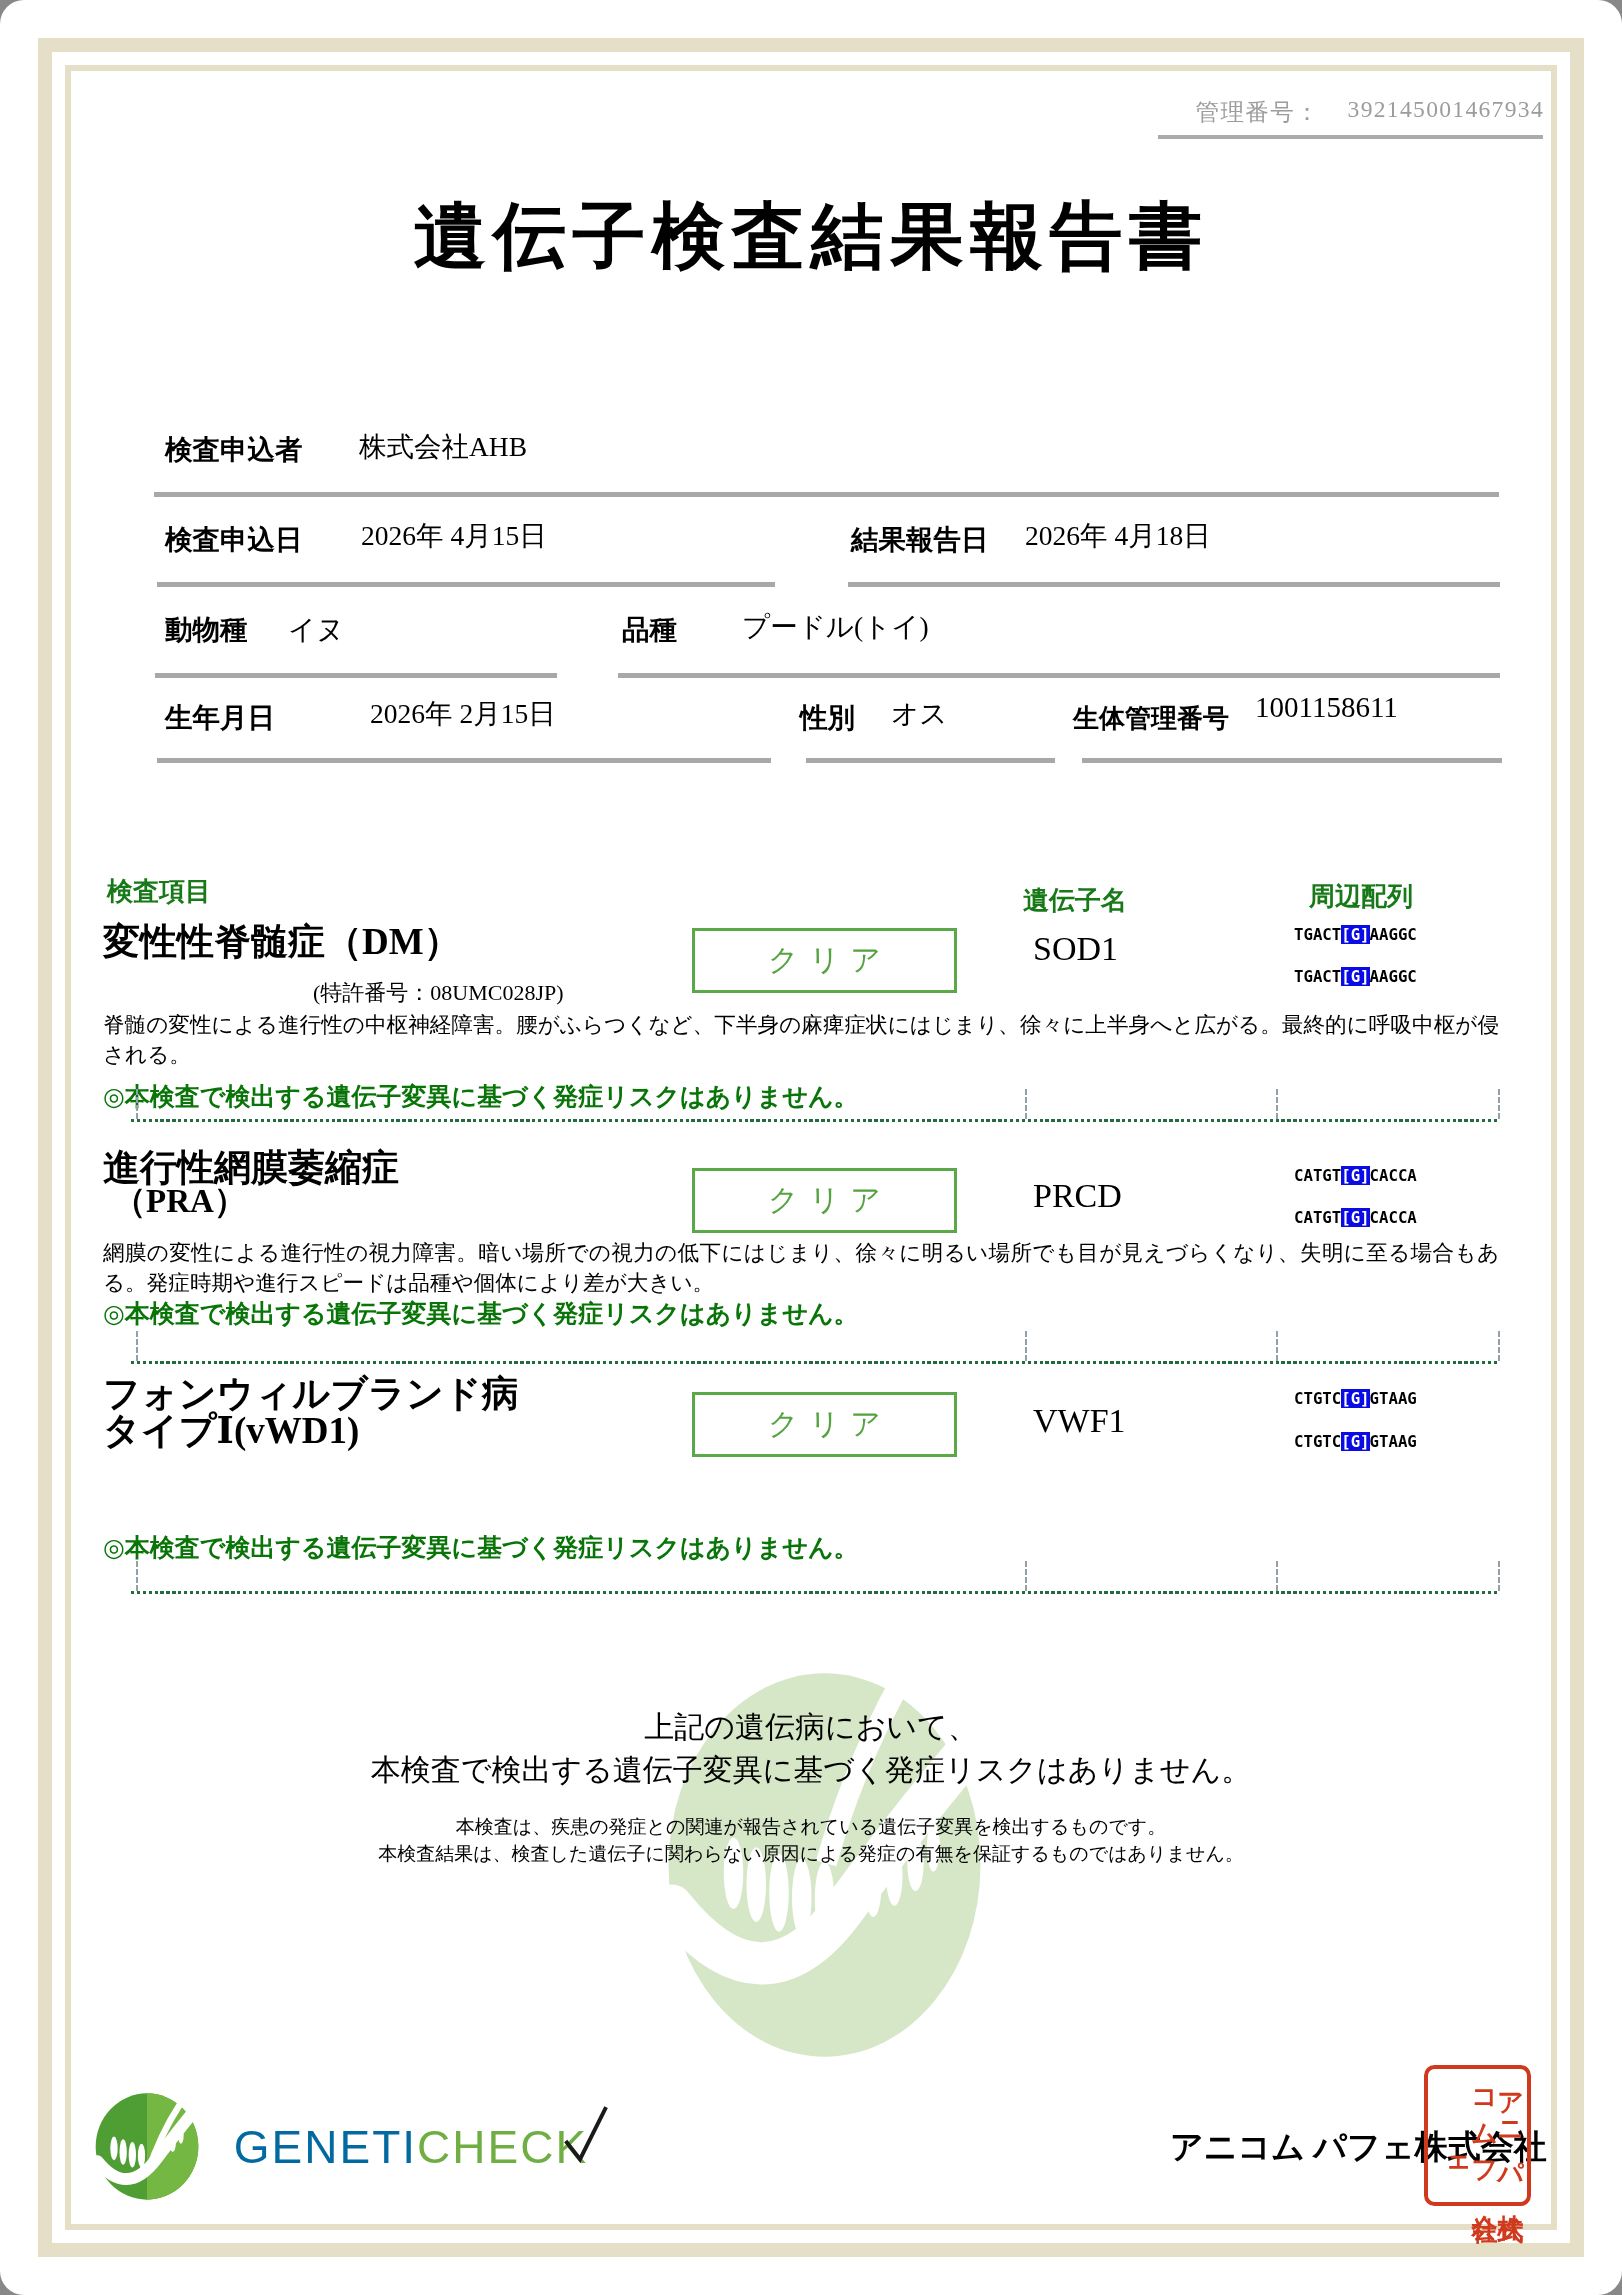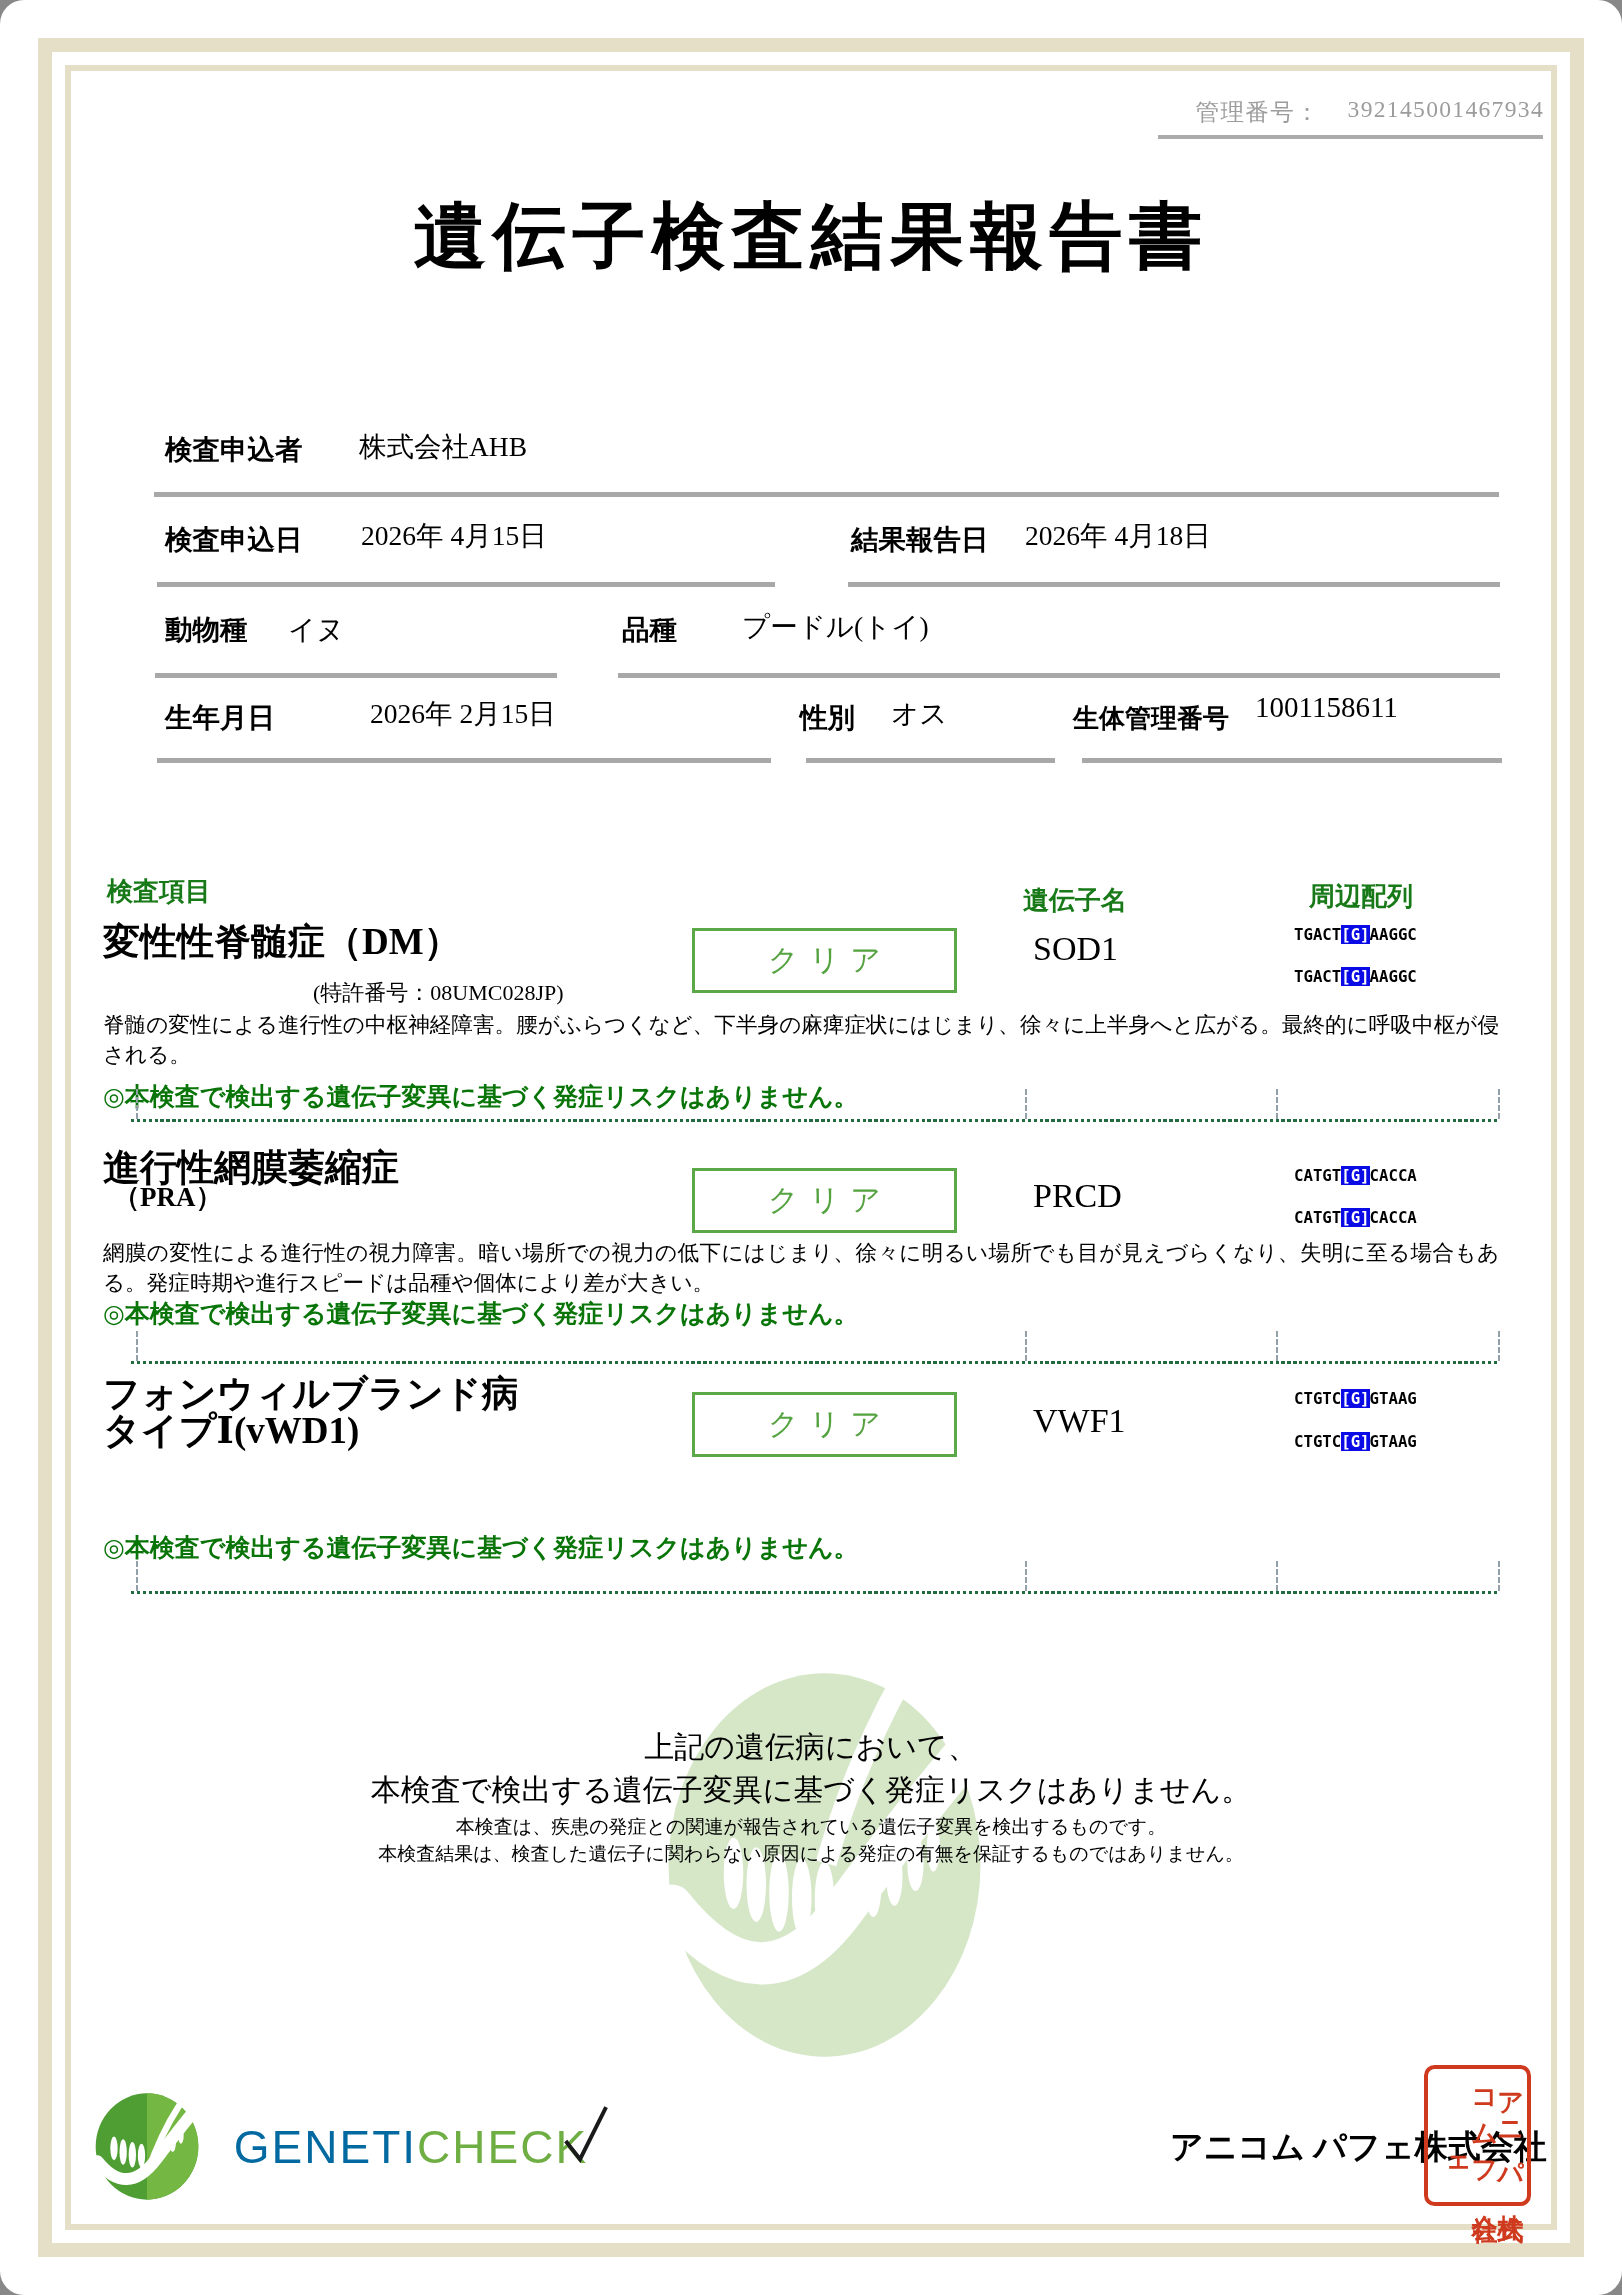--- a/index.html
+++ b/index.html
@@ -42,21 +42,21 @@
   
   .item1 .item-name.n1{top:917px;left:103px;}
   .item1 .patent{top:978px;}
   .item1 .result-box{top:928px;}
   .item1 .gene{top:918px;margin-top:12px;}
   .item1 .seq.s1{top:925px;} .item1 .seq.s2{top:967px;}
   .item1 .desc{top:1010px;}
   .item1 .risk{top:1080px;}
   
   .item2 .item-name.n1{top:1143px;left:103px;}
-  .item2 .item-name.n2{top:1179px;left:113px;font-size:27px;}
+  .item2 .item-name.n2{top:1179px;left:113px;font-size:33px;}
   .item2 .result-box{top:1168px;}
   .item2 .gene{top:1177px;}
   .item2 .seq.s1{top:1166px;} .item2 .seq.s2{top:1208px;}
   .item2 .desc{top:1238px;}
   .item2 .risk{top:1297px;}
   
   .item3 .item-name.n1{top:1369px;left:103px;}
   .item3 .item-name.n2{top:1406px;left:103px;}
   .item3 .result-box{top:1392px;}
   .item3 .gene{top:1402px;}
@@ -67,21 +67,21 @@
   
   .sep{position:absolute;left:131px;width:1369px;height:3.3px;
        background:repeating-linear-gradient(90deg,#226b3f 0 3.3px,transparent 3.3px 5.9px);}
   .tick{position:absolute;width:0;height:30px;border-left:2px dashed #94a0a8;}
 
   
   .watermark{position:absolute;left:662px;top:1665px;width:325px;height:400px;z-index:0;}
 
   
   .sum1,.sum2{position:absolute;left:0;width:100%;text-align:center;font-size:30px;z-index:2;
-              font-family:"Liberation Sans","DejaVu Sans",sans-serif;margin-top:20px;}
+              font-family:"Liberation Sans","DejaVu Sans",sans-serif;}
   .sum1{top:1707px;} .sum2{top:1750px;}
   .note1,.note2{position:absolute;left:0;width:100%;text-align:center;font-size:19px;z-index:2;
                font-family:"Liberation Sans","DejaVu Sans",sans-serif;}
   .note1{top:1814px;} .note2{top:1841px;}
 
   
   .logo{position:absolute;left:92px;top:2091px;display:flex;align-items:center;z-index:2;}
   .logo svg.ball{width:110px;height:111px;}
   .logo-text{position:relative;margin-left:11.8px;font-family:"Liberation Sans","DejaVu Sans",sans-serif;
              font-size:46px;letter-spacing:2px;white-space:nowrap;}

